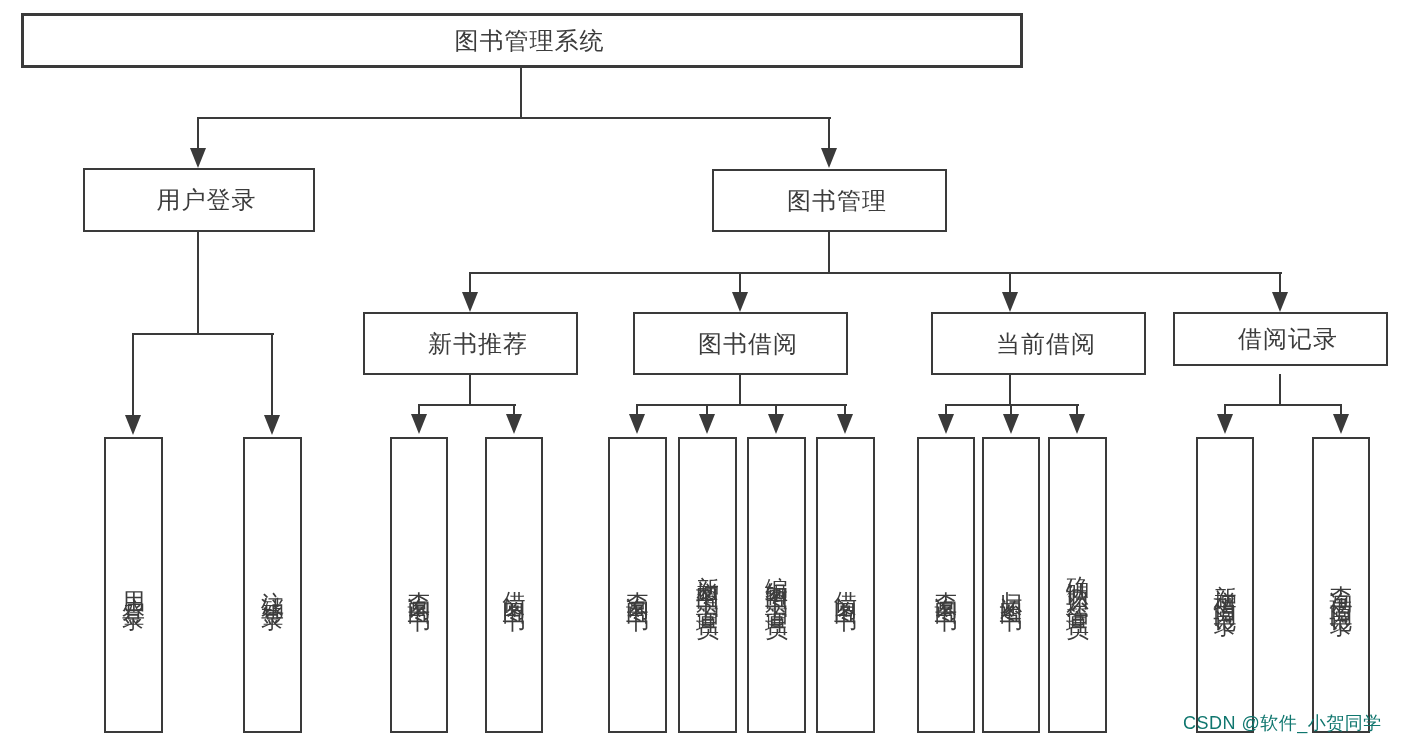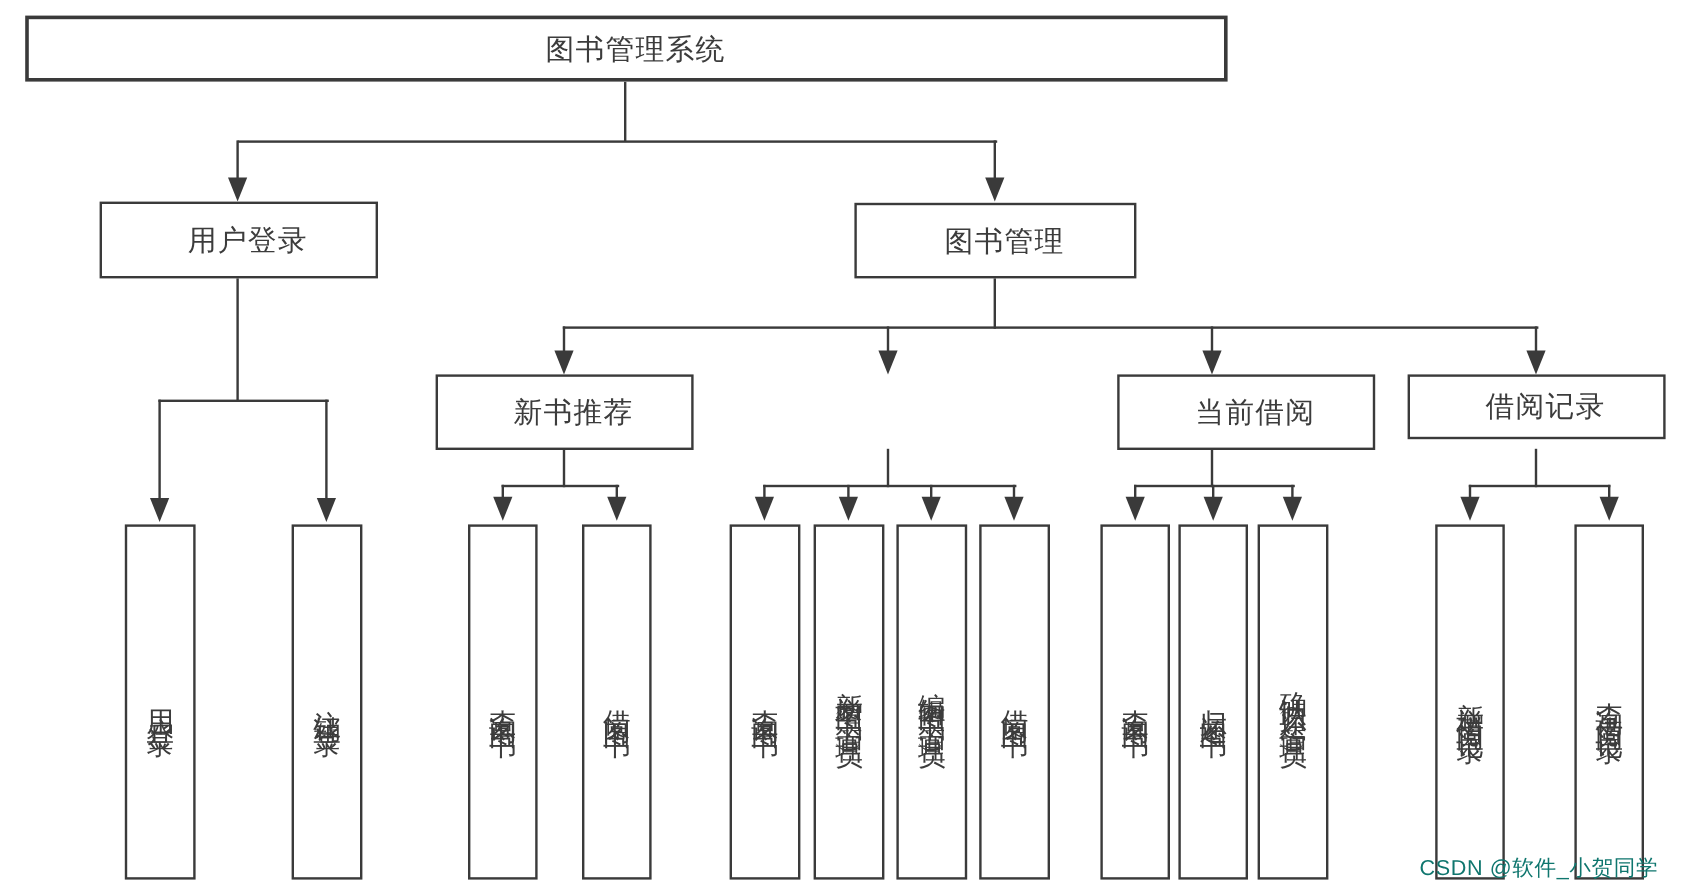--- a/index.html
+++ b/index.html
@@ -100,20 +100,23 @@
   <div class="hbox" style="left:83px;top:168px;width:232px;height:64px;border-width:2px">
     <span>用户登录</span>
   </div>
   <div class="hbox" style="left:363px;top:312px;width:215px;height:63px;border-width:2px">
     <span>新书推荐</span>
   </div>
 
   <div class="hbox" style="left:712px;top:169px;width:235px;height:63px;border-width:2px">
     <span>图书管理</span>
   </div>
+  <div class="hbox" style="left:633px;top:312px;width:215px;height:63px;border-width:2px">
+    <span>图书借阅</span>
+  </div>
   <div class="hbox" style="left:931px;top:312px;width:215px;height:63px;border-width:2px">
     <span>当前借阅</span>
   </div>
   <div class="hbox" style="left:1173px;top:312px;width:215px;height:54px;border-width:2px">
     <span>借阅记录</span>
   </div>
 
   <div class="vbox" style="left:104px;top:437px;width:59px;height:296px">
     <span class="vtext">用户登录</span>
   </div>

